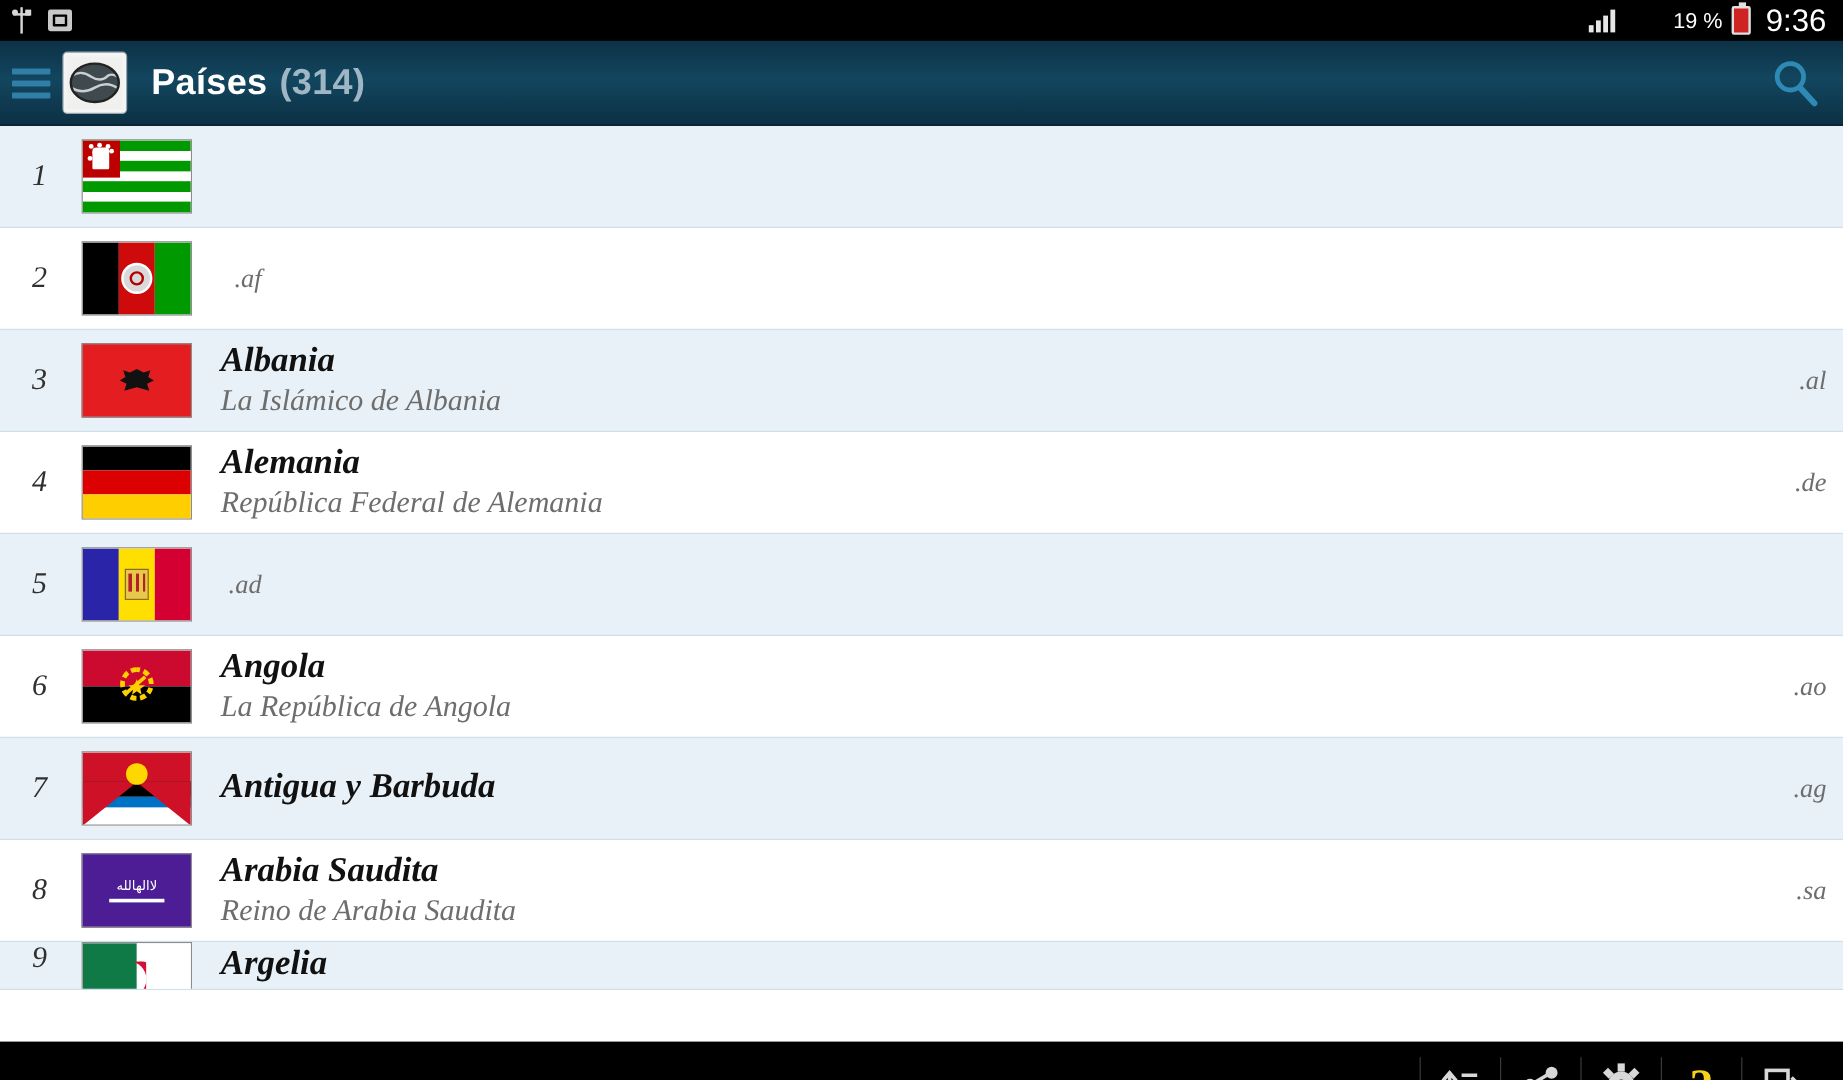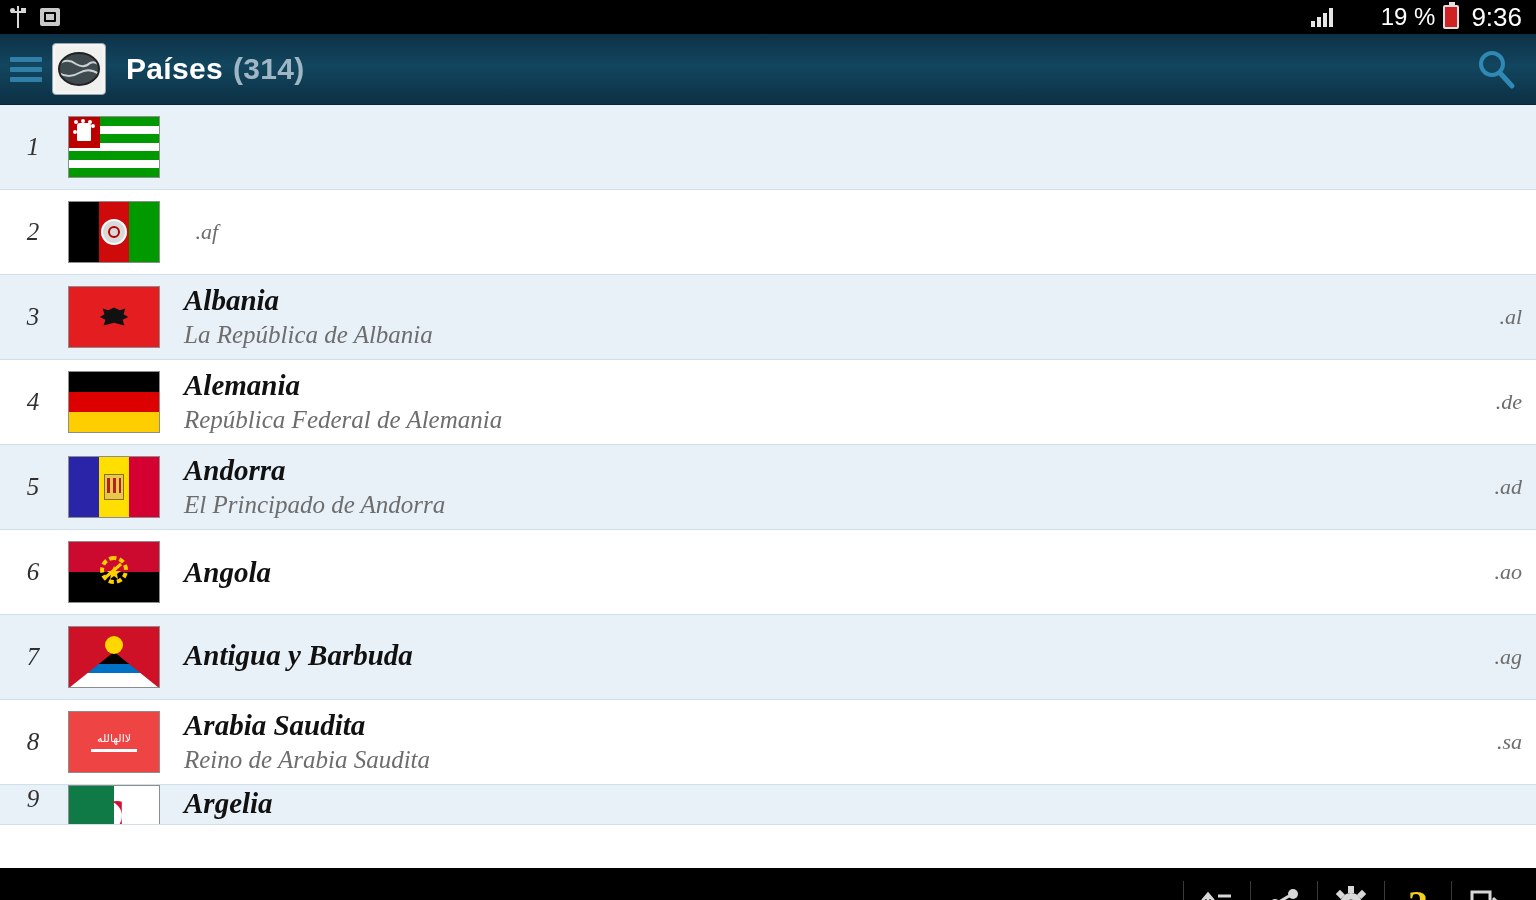--- a/index.html
+++ b/index.html
@@ -46,21 +46,21 @@
   }
   .chip-icon::after {
     content: ""; position: absolute; left: 6px; top: 6px; width: 8px; height: 6px; background: #c9c9c9;
   }
   .signal { display: flex; align-items: flex-end; gap: 2px; height: 20px; }
   .signal i { display: block; width: 4px; background: #e6e6e6; }
   .signal i:nth-child(1) { height: 6px; }
   .signal i:nth-child(2) { height: 10px; }
   .signal i:nth-child(3) { height: 14px; }
   .signal i:nth-child(4) { height: 19px; }
-  .battpct { font-size: 24px; letter-spacing: 0px; margin-left: 40px; }
+  .battpct { font-size: 18px; letter-spacing: 0px; margin-left: 40px; }
   .batt {
     width: 16px; height: 24px; border: 2px solid #e0e0e0; border-radius: 2px;
     position: relative; background: #cf2222;
   }
   .batt::before {
     content: ""; position: absolute; left: 4px; top: -5px; width: 6px; height: 3px; background: #e0e0e0;
   }
   .clock { font-size: 26px; font-weight: normal; margin-left: 4px; }
 
   
@@ -354,21 +354,21 @@
     <div class="flagwrap">
       <div class="flag f-al" style="background:#e41e20">
         <svg class="eagle" viewBox="0 0 40 28">
           <path d="M20 4 L14 7 L8 5 L10 11 L5 14 L11 17 L9 23 L20 20 L31 23 L29 17 L35 14 L30 11 L32 5 L26 7 Z" fill="#111"></path>
           <circle cx="20" cy="13" r="3" fill="#111"></circle>
         </svg>
       </div>
     </div>
     <div class="txt">
       <div class="cname">Albania</div>
-      <div class="cfull">La República de Albania</div>
+      <div class="cfull">La Islámico de Albania</div>
     </div>
     <div class="tld">.al</div>
   </div>
 
   <div class="row">
     <div class="num">4</div>
     <div class="flagwrap">
       <div class="flag">
         <div class="stripes">
           <div style="background:#000"></div>
@@ -389,44 +389,41 @@
     <div class="flagwrap">
       <div class="flag f-ad">
         <div class="vert">
           <div style="background:#2a25a8"></div>
           <div style="background:#fedf00"></div>
           <div style="background:#d50032"></div>
         </div>
         <div class="arms"></div>
       </div>
     </div>
-    <div class="txt">
-      <div class="cname">Andorra</div>
-      <div class="cfull">El Principado de Andorra</div>
-    </div>
     <div class="tld">.ad</div>
   </div>
 
   <div class="row">
     <div class="num">6</div>
     <div class="flagwrap">
       <div class="flag f-ao">
         <div class="stripes">
           <div style="background:#cc092f"></div>
           <div style="background:#000"></div>
         </div>
         <svg class="emblem" viewBox="0 0 34 34">
           <path d="M17 3 a12 12 0 1 0 0.1 0" fill="none" stroke="#ffcf00" stroke-width="4" stroke-dasharray="5 3"></path>
           <path d="M9 22 L24 9" stroke="#ffcf00" stroke-width="3"></path>
           <polygon points="17,11 19,16 24,16 20,19 21,24 17,21 13,24 14,19 10,16 15,16" fill="#ffcf00"></polygon>
         </svg>
       </div>
     </div>
     <div class="txt">
       <div class="cname">Angola</div>
+      <div class="cfull">La República de Angola</div>
     </div>
     <div class="tld">.ao</div>
   </div>
 
   <div class="row alt">
     <div class="num">7</div>
     <div class="flagwrap">
       <div class="flag f-ag">
         <div class="sunband"></div>
         <div class="black"></div>
@@ -440,21 +437,21 @@
     <div class="txt">
       <div class="cname">Antigua y Barbuda</div>
       <div class="cfull"></div>
     </div>
     <div class="tld">.ag</div>
   </div>
 
   <div class="row">
     <div class="num">8</div>
     <div class="flagwrap">
-      <div class="flag f-sa" style="background:#ef4444">
+      <div class="flag f-sa" style="background:#4c1d95">
         <div class="script">لاالهالله</div>
         <div class="sword"></div>
       </div>
     </div>
     <div class="txt">
       <div class="cname">Arabia Saudita</div>
       <div class="cfull">Reino de Arabia Saudita</div>
     </div>
     <div class="tld">.sa</div>
   </div>

